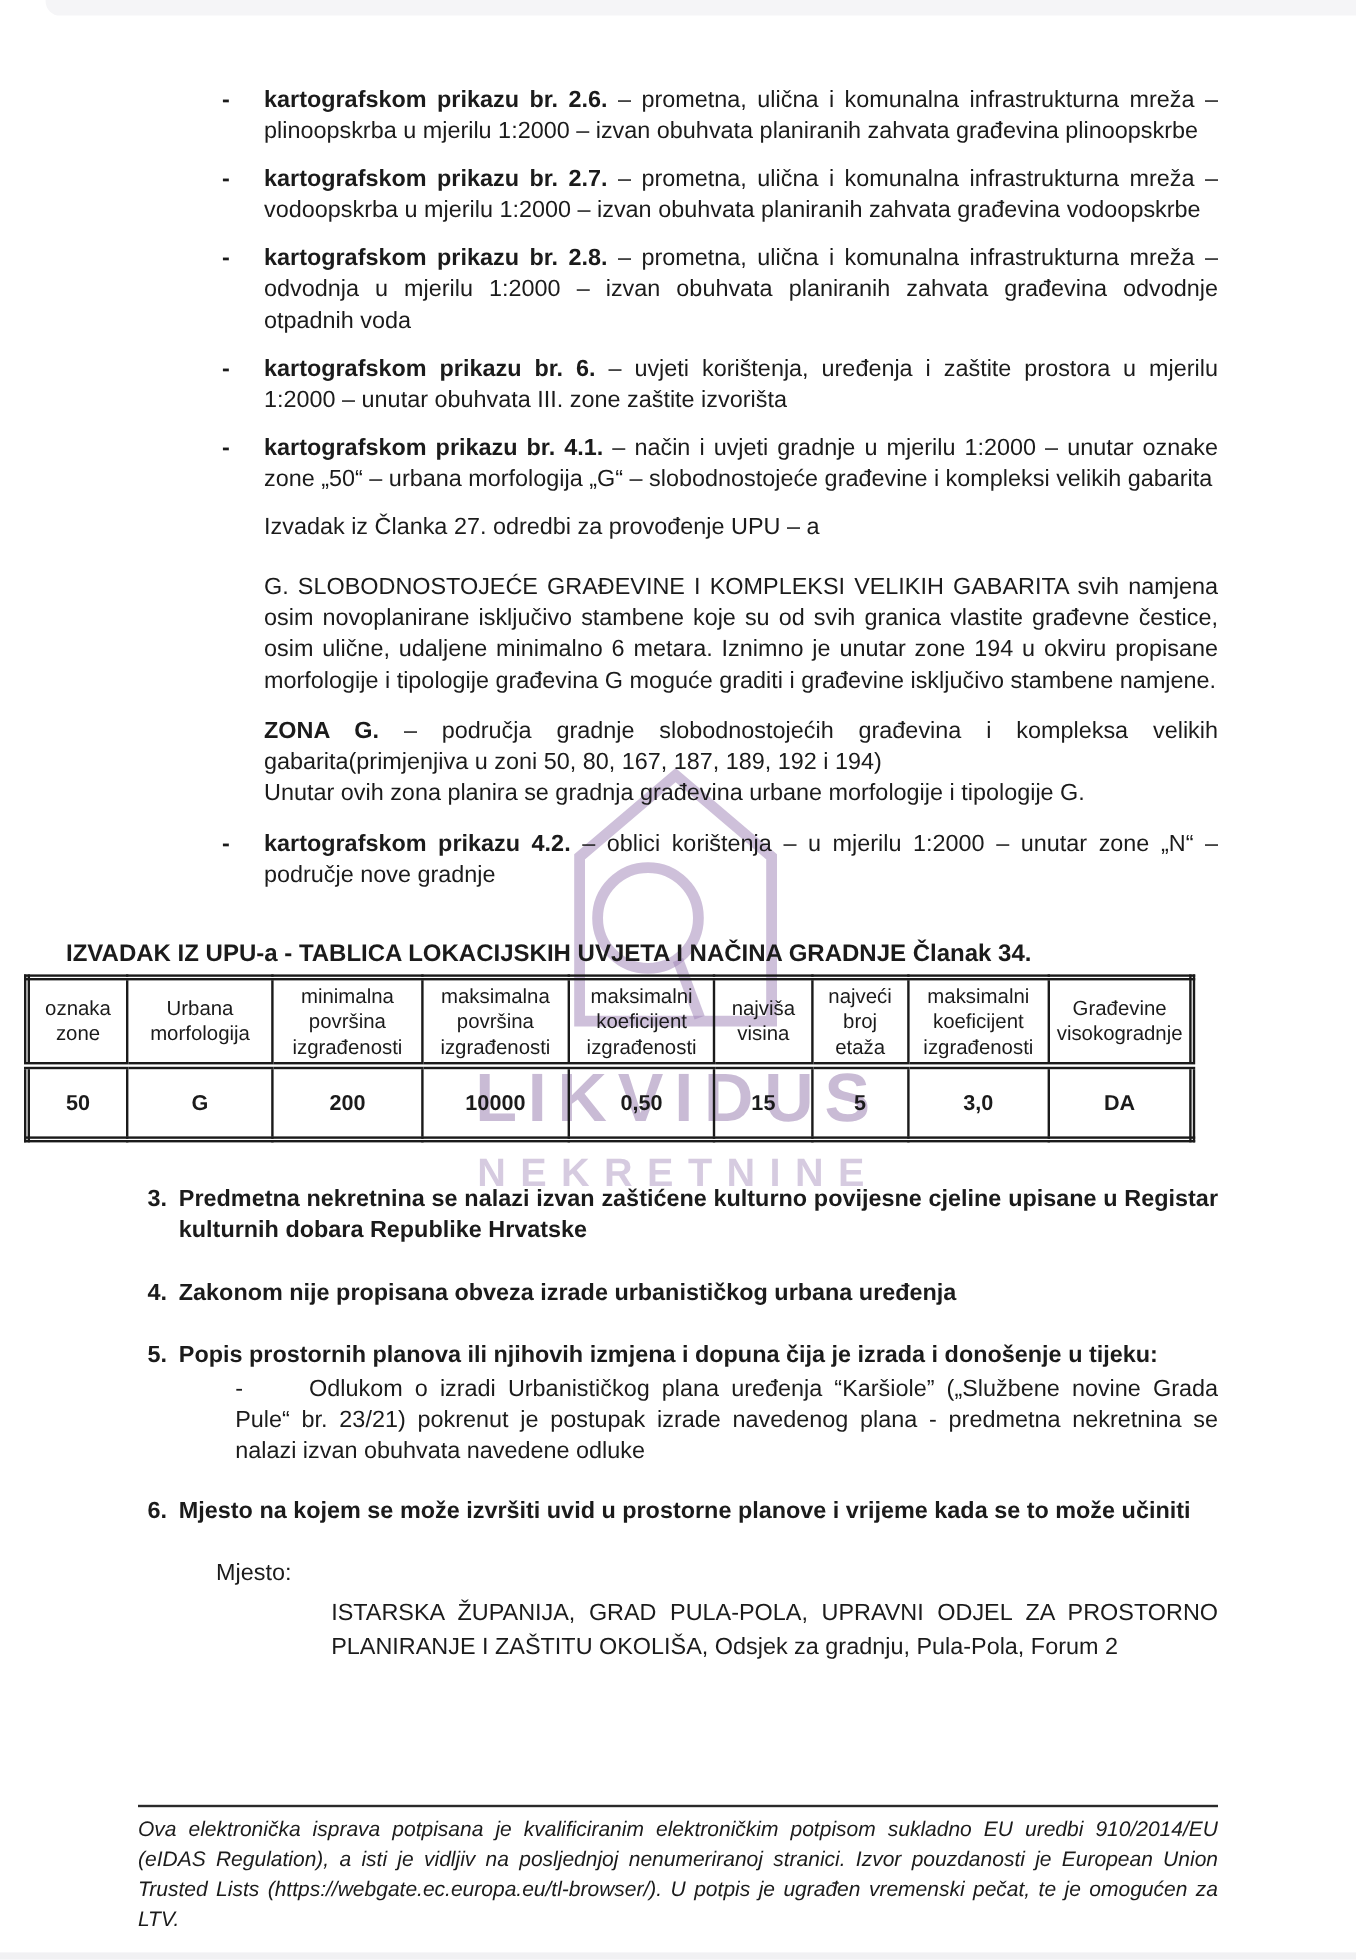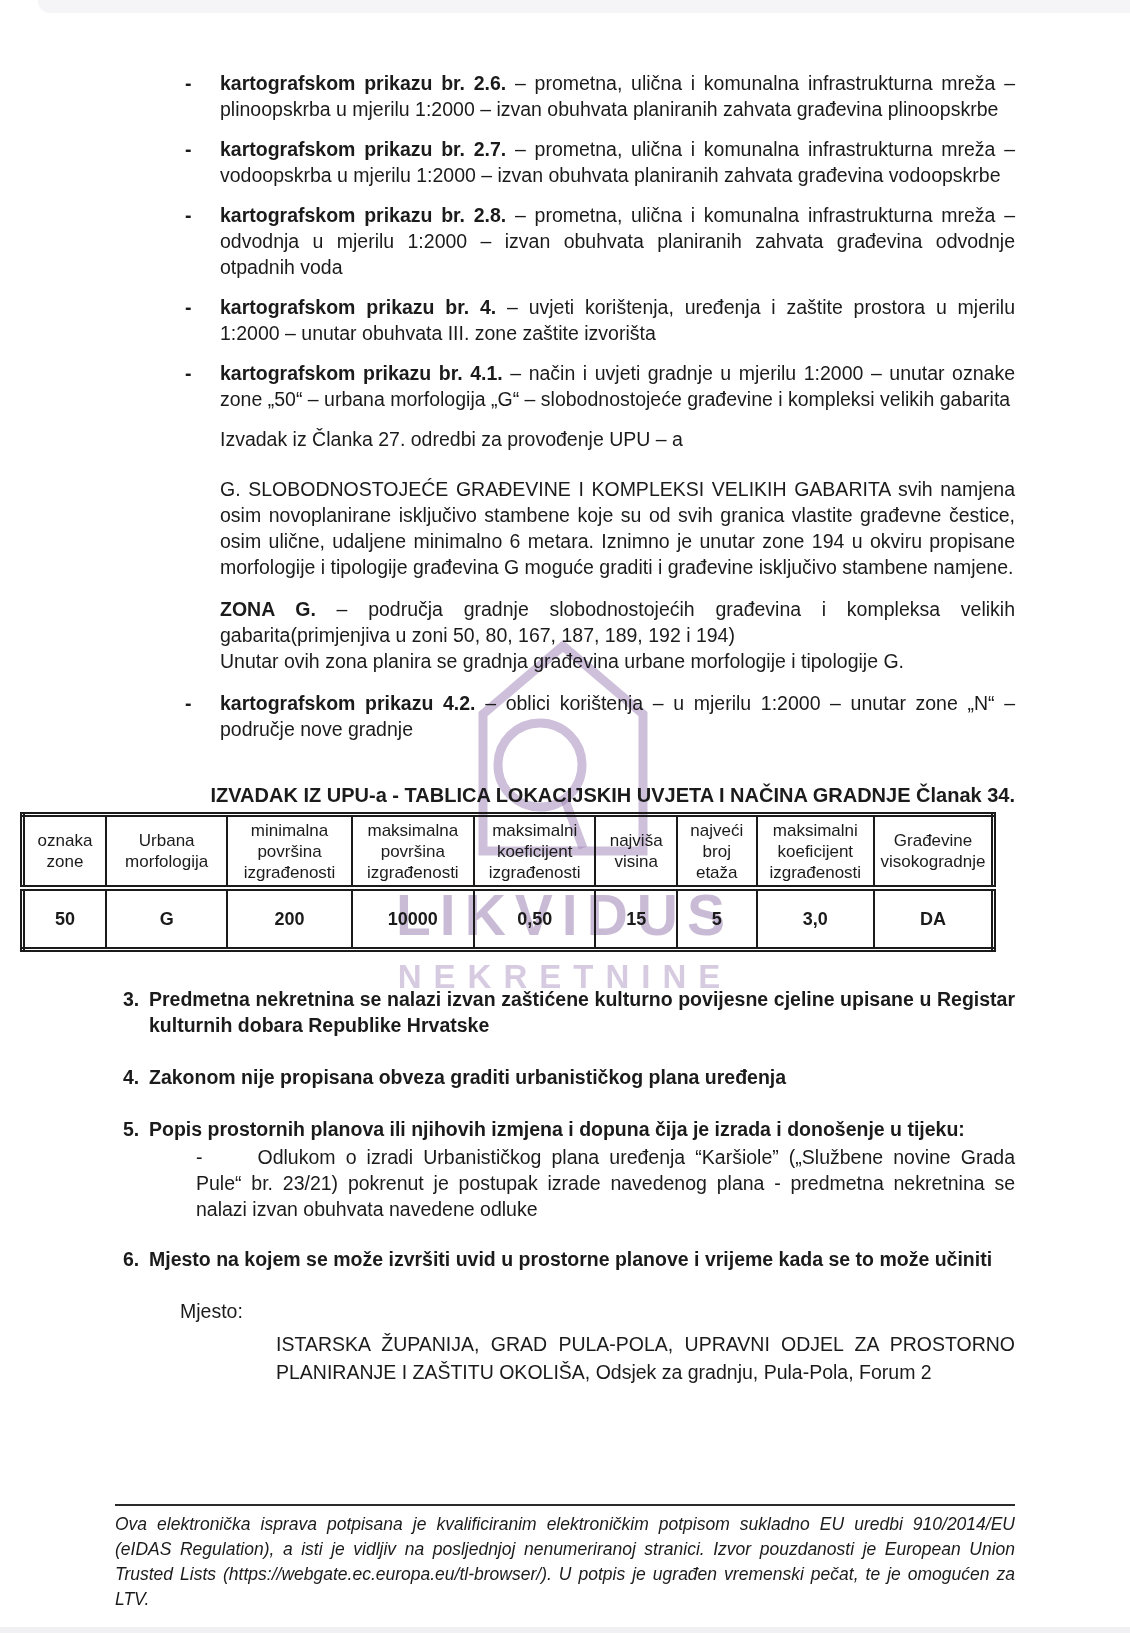--- a/index.html
+++ b/index.html
@@ -32,21 +32,21 @@
   .lead{font-weight:bold;}
 
   .clanak-heading{margin:8px 0 24px 105px;font-weight:normal;}
 
   .para{margin-left:105px;text-align:justify;margin-bottom:16px;}
   .para-g{margin-bottom:16px;}
   .zona{margin-bottom:16px;}
   .bullet-42{margin-bottom:40px;}
 
   
-  .tbl-title{text-align:right;font-weight:bold;font-size:20px;margin:12px 0 4px -60px;}
+  .tbl-title{text-align:left;font-weight:bold;font-size:20px;margin:12px 0 4px -60px;}
   table.upu{border-collapse:collapse;table-layout:fixed;
             width:976px;margin-left:-95px;margin-bottom:34px;
             font-size:17px;line-height:21px;}
   table.upu{border:5px double #1a1a1a;}
   table.upu th,table.upu td{border-left:2px solid #1a1a1a;border-right:2px solid #1a1a1a;
             text-align:center;vertical-align:middle;padding:2px 4px;
             overflow-wrap:break-word;}
   table.upu th{font-weight:normal;height:64px;border-bottom:6px double #1a1a1a;}
   table.upu td{font-weight:bold;height:52px;font-size:18px;}
 
@@ -101,21 +101,21 @@
       <div class="btext"><span class="lead">kartografskom prikazu br. 2.7.</span><span> – prometna, ulična i komunalna infrastrukturna mreža – vodoopskrba u mjerilu 1:2000 – izvan obuhvata planiranih zahvata građevina vodoopskrbe</span></div>
     </div>
 
     <div class="bullet">
       <span class="dash">-</span>
       <div class="btext"><span class="lead">kartografskom prikazu br. 2.8.</span><span> – prometna, ulična i komunalna infrastrukturna mreža – odvodnja u mjerilu 1:2000 – izvan obuhvata planiranih zahvata građevina odvodnje otpadnih voda</span></div>
     </div>
 
     <div class="bullet">
       <span class="dash">-</span>
-      <div class="btext"><span class="lead">kartografskom prikazu br. 4.</span><span> – uvjeti korištenja, uređenja i zaštite prostora u mjerilu 1:2000 – unutar obuhvata III. zone zaštite izvorišta</span></div>
+      <div class="btext"><span class="lead">kartografskom prikazu br. 6.</span><span> – uvjeti korištenja, uređenja i zaštite prostora u mjerilu 1:2000 – unutar obuhvata III. zone zaštite izvorišta</span></div>
     </div>
 
     <div class="bullet">
       <span class="dash">-</span>
       <div class="btext"><span class="lead">kartografskom prikazu br. 4.1.</span><span> – način i uvjeti gradnje u mjerilu 1:2000 – unutar oznake zone „50“ – urbana morfologija „G“ – slobodnostojeće građevine i kompleksi velikih gabarita</span></div>
     </div>
 
     <div class="clanak-heading">Izvadak iz Članka 27. odredbi za provođenje UPU – a</div>
 
     <div class="para para-g">G. SLOBODNOSTOJEĆE GRAĐEVINE I KOMPLEKSI VELIKIH GABARITA svih namjena osim novoplanirane isključivo stambene koje su od svih granica vlastite građevne čestice, osim ulične, udaljene minimalno 6 metara. Iznimno je unutar zone 194 u okviru propisane morfologije i tipologije građevina G moguće graditi i građevine isključivo stambene namjene.</div>
@@ -172,21 +172,21 @@
       </tbody>
     </table>
 
     <div class="item">
       <span class="inum">3.</span>
       <div class="itext">Predmetna nekretnina se nalazi izvan zaštićene kulturno povijesne cjeline upisane u Registar kulturnih  dobara Republike Hrvatske</div>
     </div>
 
     <div class="item">
       <span class="inum">4.</span>
-      <div class="itext">Zakonom nije propisana obveza graditi urbanističkog plana uređenja</div>
+      <div class="itext">Zakonom nije propisana obveza izrade urbanističkog urbana uređenja</div>
     </div>
 
     <div class="item item-5">
       <span class="inum">5.</span>
       <div class="itext">Popis prostornih planova ili njihovih izmjena i dopuna čija je izrada i donošenje u tijeku:</div>
     </div>
 
     <div class="sub"><span class="sub-dash">-</span><span class="sub-gap"></span><span>Odlukom o izradi Urbanističkog plana uređenja “Karšiole” („Službene novine Grada Pule“ br. 23/21) pokrenut je postupak izrade navedenog plana - predmetna nekretnina se nalazi izvan obuhvata navedene odluke</span></div>
 
     <div class="item">

